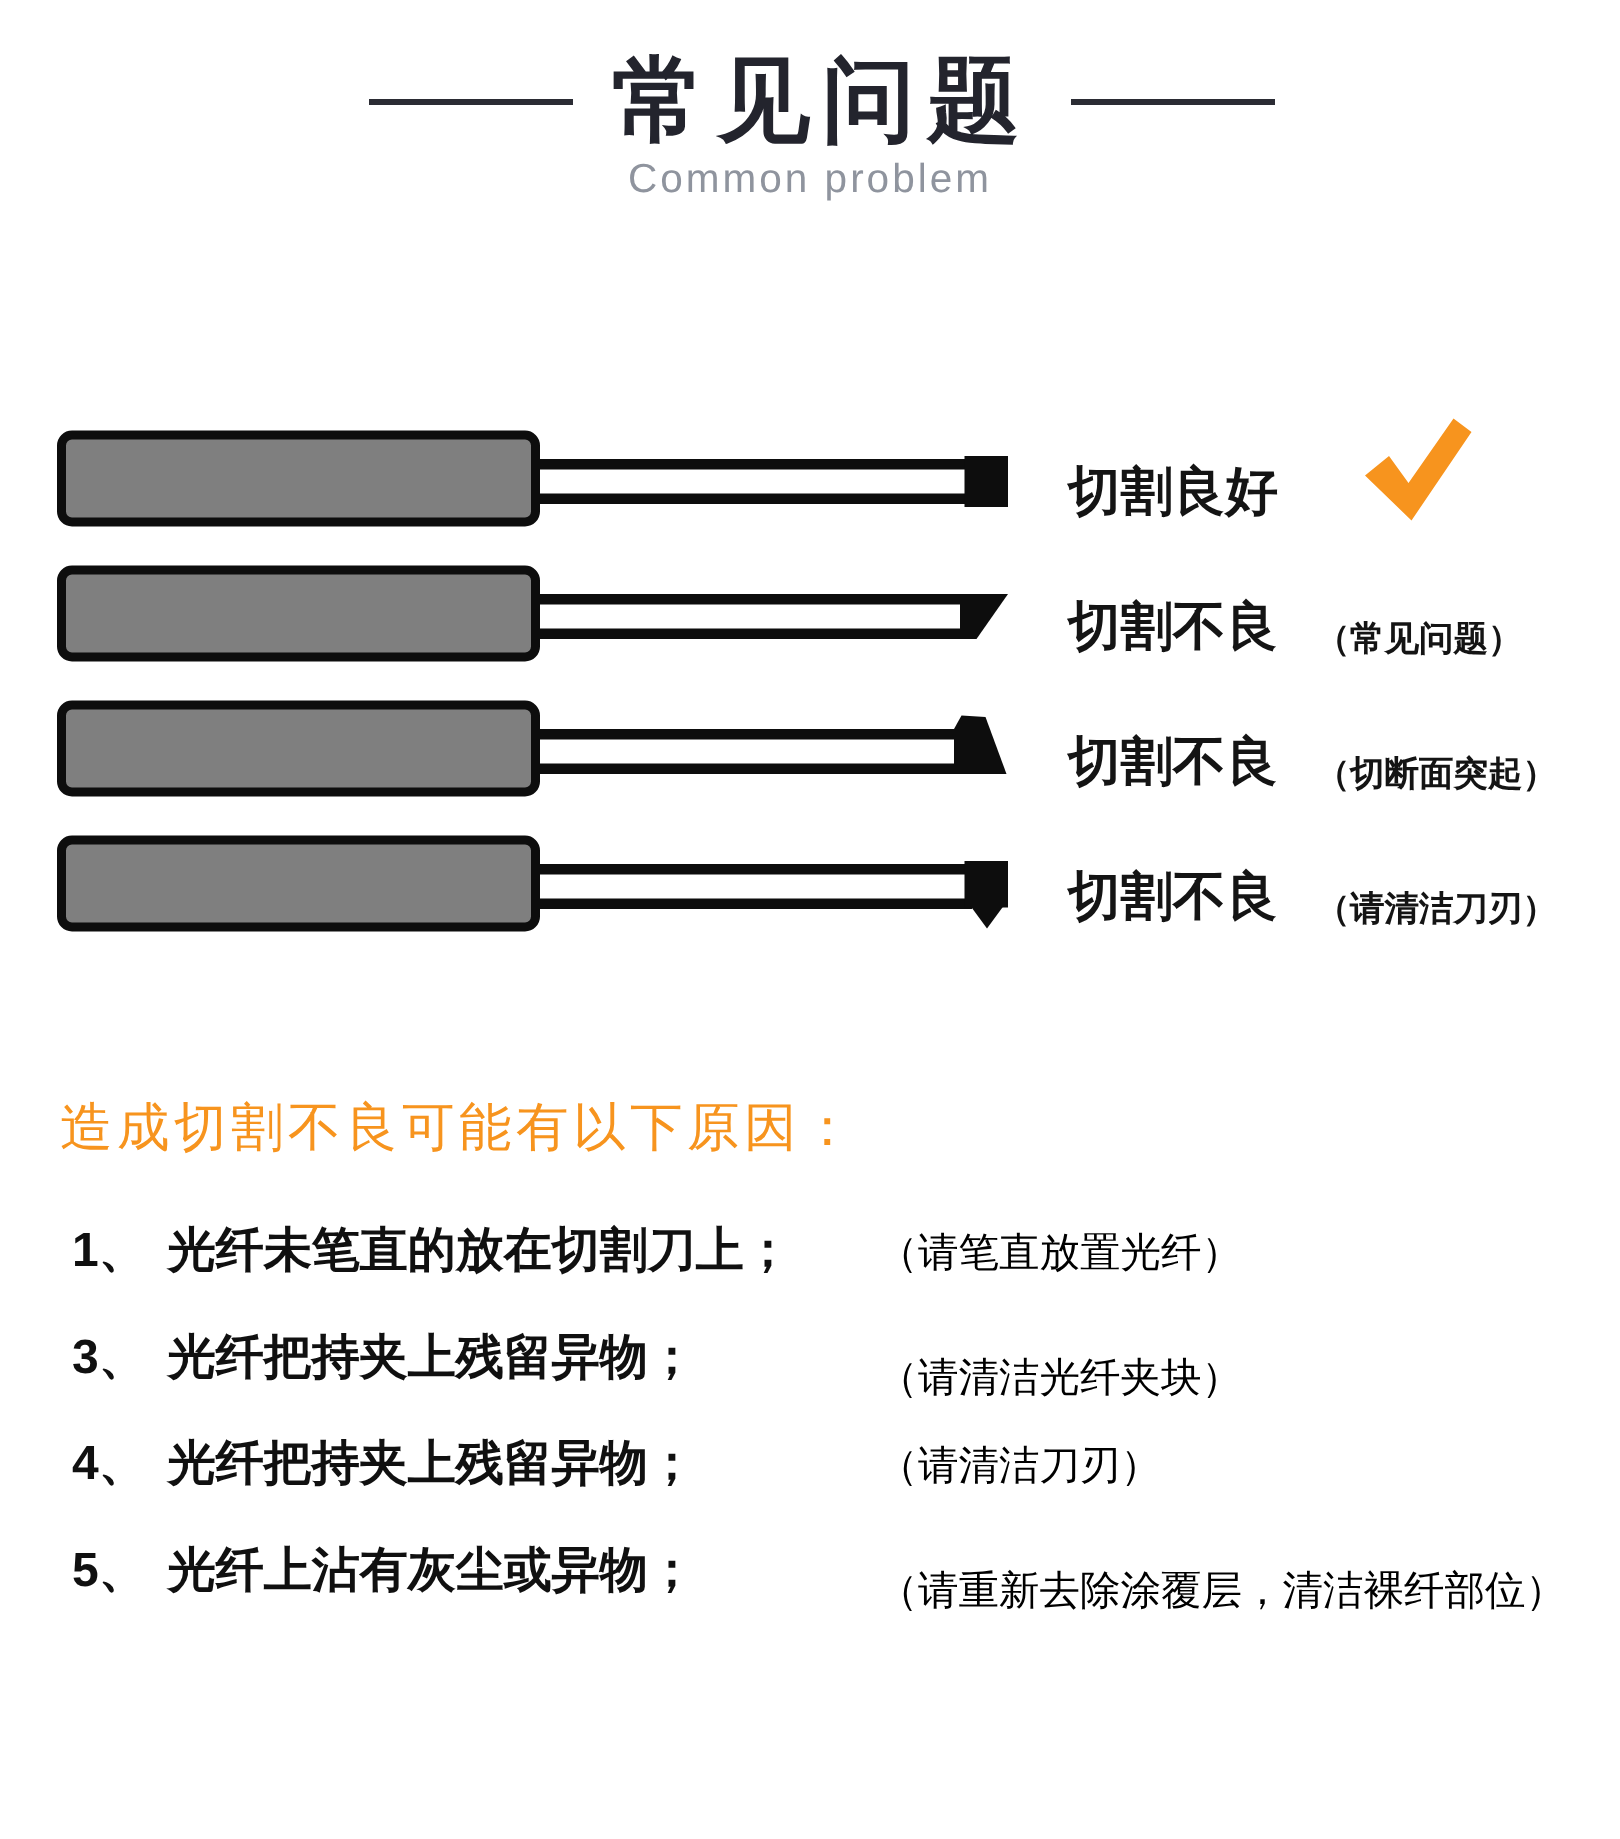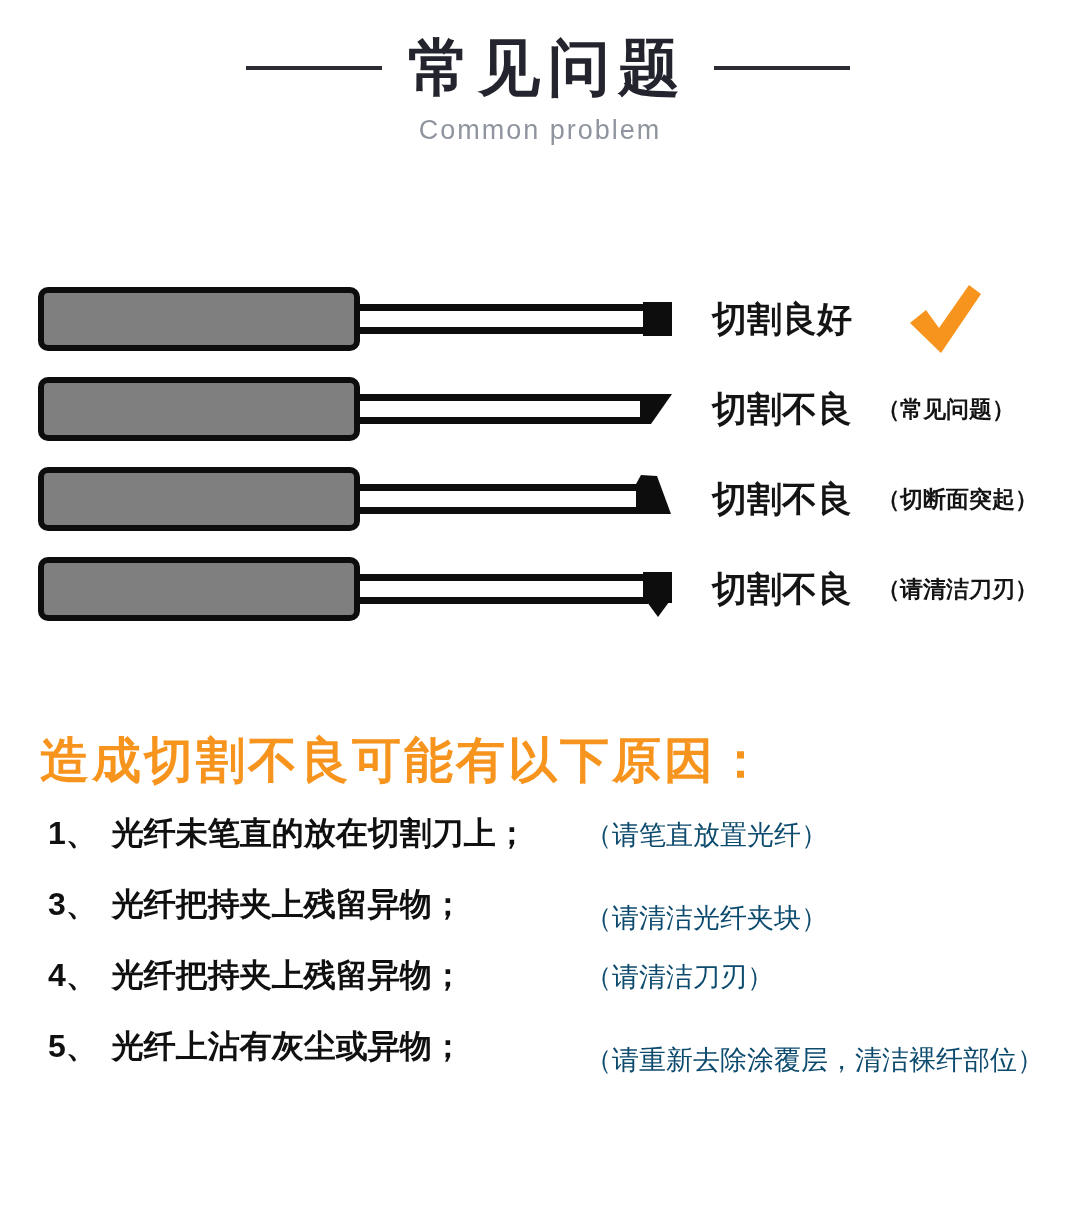--- a/index.html
+++ b/index.html
@@ -4,38 +4,38 @@
 <style>
   html,body{margin:0;padding:0;}
   body{font-family:"Liberation Sans","DejaVu Sans",sans-serif;background:#fff;}
   .page{position:relative;width:1080px;height:1226px;background:#ffffff;overflow:hidden;}
 
   
   .header{position:absolute;top:34px;left:0;width:100%;text-align:center;}
   .title-row{display:flex;align-items:center;justify-content:center;gap:26px;padding-left:16px;}
   .title-line{width:136px;height:4px;background:#2b2c34;}
   .title{font-size:62px;font-weight:700;color:#23242d;letter-spacing:8px;line-height:1.1;}
-  .subtitle{margin-top:13px;font-size:27px;color:#8f949e;letter-spacing:2px;font-weight:400;}
+  .subtitle{margin-top:2px;font-size:27px;color:#8f949e;letter-spacing:2px;font-weight:400;}
 
   
   .diagram{position:absolute;left:38px;top:287px;display:flex;flex-direction:column;gap:26px;}
-  .fiber-row{display:flex;align-items:center;height:64px;}
+  .fiber-row{display:flex;align-items:flex-end;height:64px;}
   .coating{width:322px;height:64px;background:#7f7f7f;border:6px solid #0d0d0d;border-radius:10px;box-sizing:border-box;flex:0 0 auto;}
   .fiber-svg{flex:0 0 auto;display:block;}
   .row-label{margin-left:40px;min-width:165px;font-size:35px;font-weight:600;color:#141414;white-space:nowrap;}
   .row-note{font-size:23px;font-weight:700;color:#141414;white-space:nowrap;}
   .check-wrap{margin-left:28px;display:flex;align-items:center;}
 
   
-  .reasons-heading{position:absolute;left:40px;top:728px;font-size:49px;font-weight:700;color:#f7941e;letter-spacing:3px;white-space:nowrap;}
+  .reasons-heading{position:absolute;left:40px;top:728px;font-size:35px;font-weight:400;color:#f7941e;letter-spacing:3px;white-space:nowrap;}
   .reasons-list{position:absolute;left:48px;top:812px;width:1000px;}
   .reason-item{display:grid;grid-template-columns:537px auto;align-items:baseline;margin-bottom:27px;}
   .reason-main{font-size:32px;font-weight:700;color:#101010;white-space:nowrap;}
   .reason-num{display:inline-block;margin-right:14px;}
-  .reason-remedy{font-size:27px;font-weight:400;color:#0c4a6e;white-space:nowrap;font-family:Liberation Mono, monospace;}
+  .reason-remedy{font-size:27px;font-weight:400;color:#000000;white-space:nowrap;font-family:Liberation Mono, monospace;}
   .remedy-offset{transform:translateY(12px);}
 </style>
 </head>
 <body>
 
 <div class="page">
 
   <div class="header">
     <div class="title-row">
       <div class="title-line"></div>

